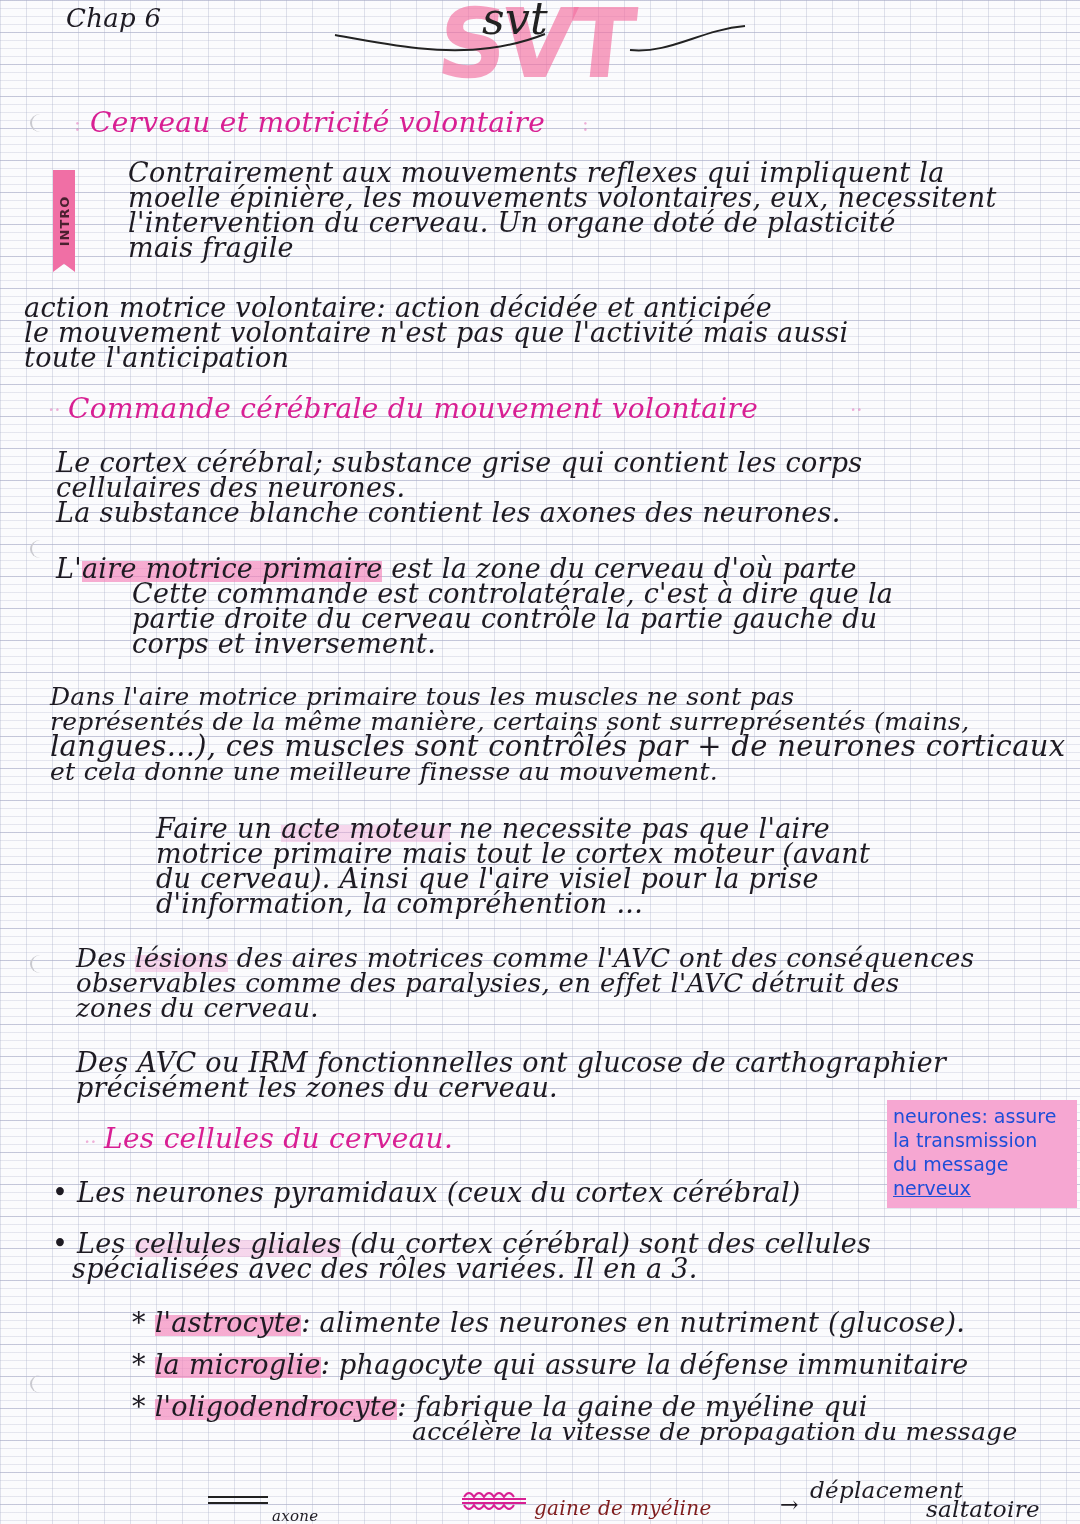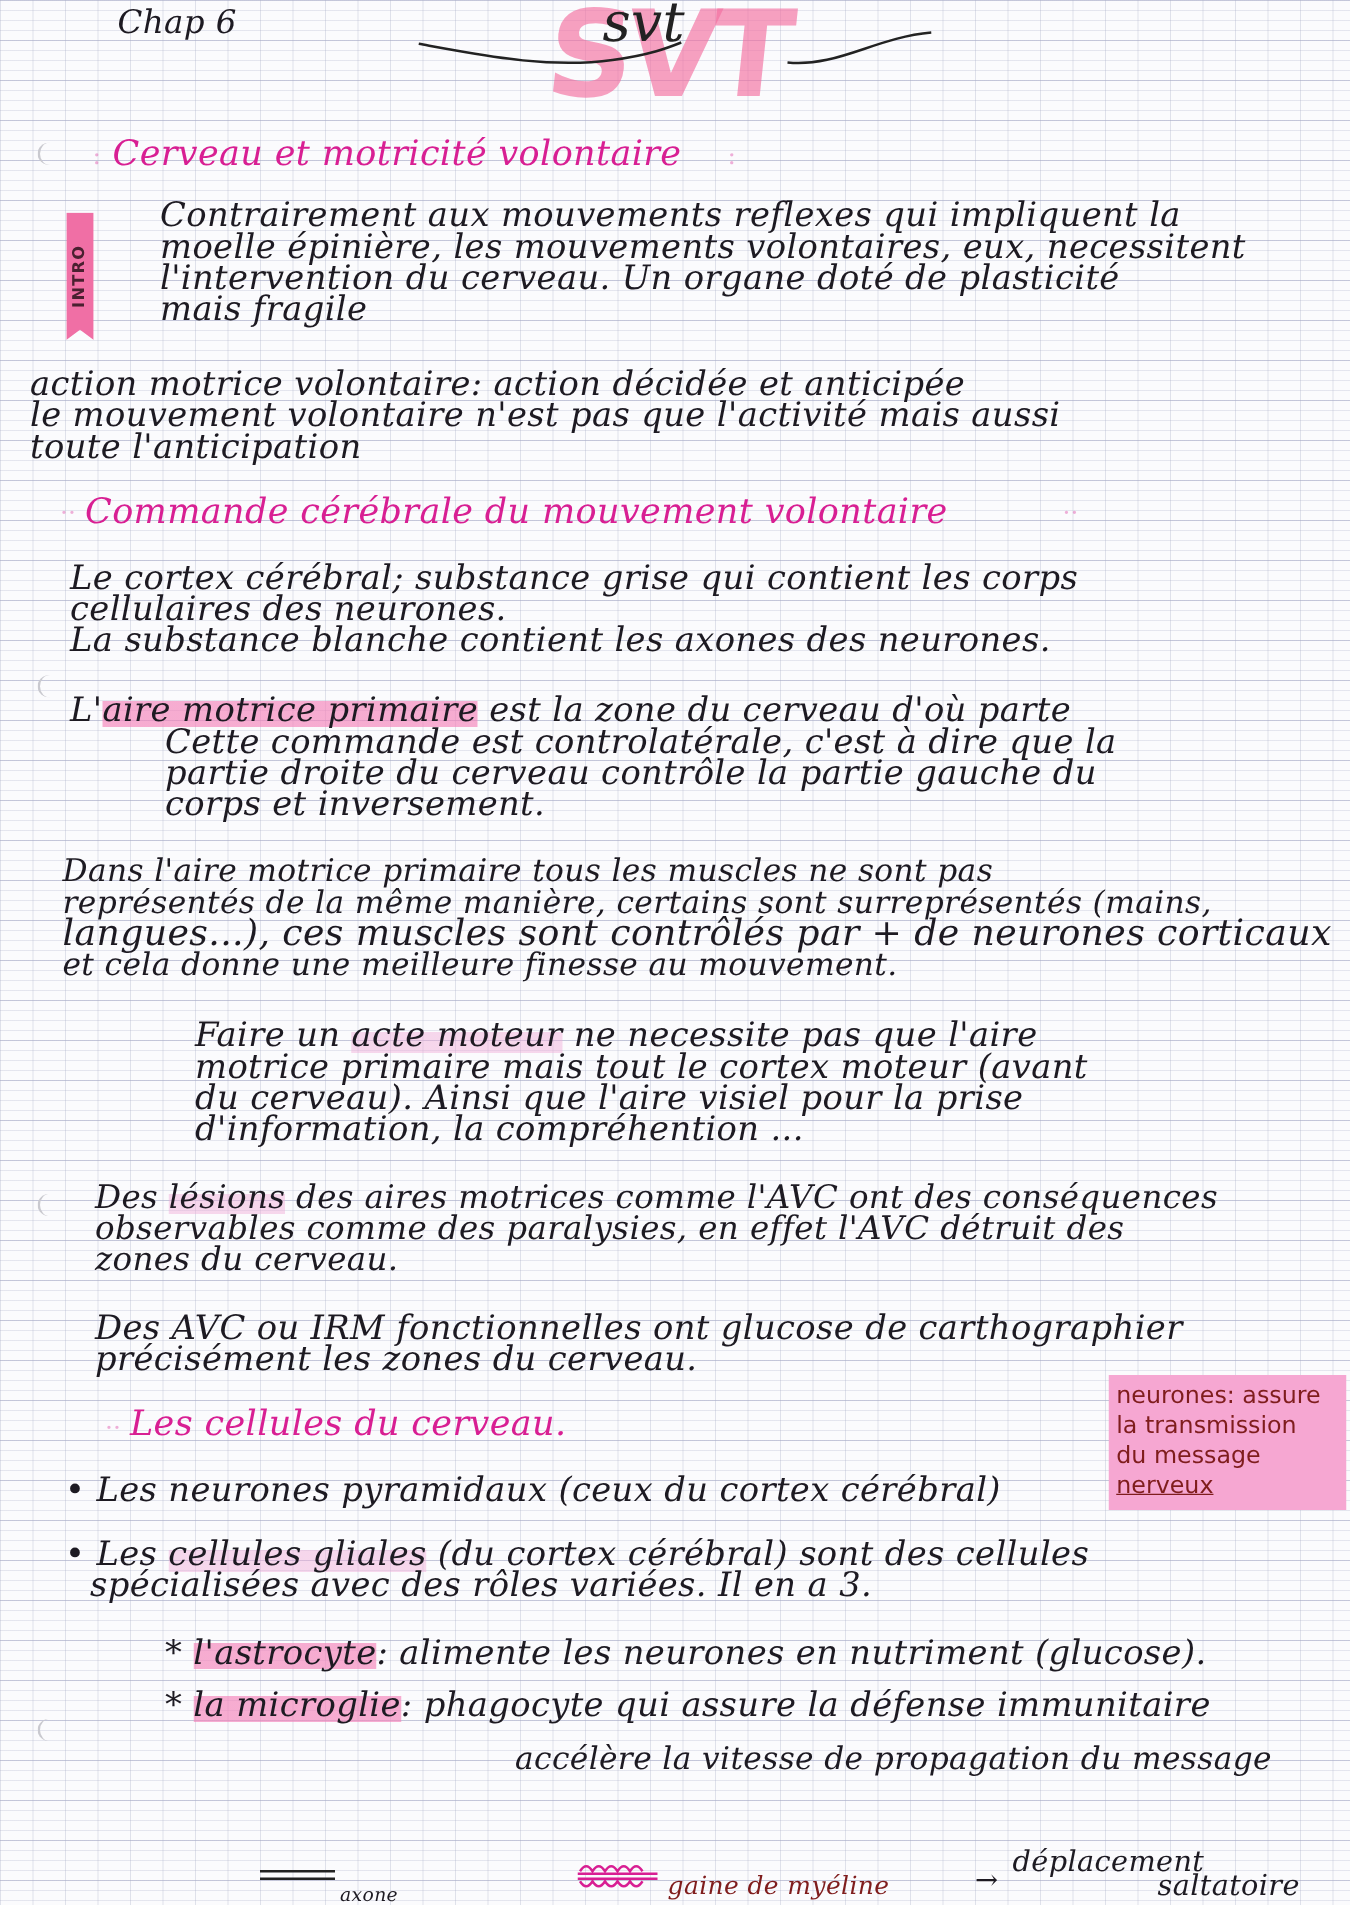--- a/index.html
+++ b/index.html
@@ -12,40 +12,40 @@
       linear-gradient(to bottom, rgba(150,155,190,0.45) 1px, transparent 1px);
     background-size: 26px 100%, 100% 8px, 100% 32px;
     font-family: "DejaVu Serif", serif;
     color:#1d1a22;
   }
   .abs { position:absolute; }
   .hand { font-family:"DejaVu Serif", serif; font-style:italic; font-size:27px; line-height:25px; color:#1d1a22; letter-spacing:0.3px; white-space:nowrap; }
   .pink { color:#7f1d1d; }
   .hl { background: linear-gradient(to bottom, transparent 25%, rgba(244,130,185,0.65) 25%, rgba(244,130,185,0.65) 92%, transparent 92%); }
   .hl-light { background: linear-gradient(to bottom, transparent 40%, rgba(240,170,215,0.45) 40%, rgba(240,170,215,0.45) 95%, transparent 95%); }
-  .title-chap { font-size:26px;margin-left:28px; }
+  .title-chap { font-size:26px; }
   .svt-big {
     font-family:"DejaVu Sans", sans-serif; font-weight:bold; font-size:96px; letter-spacing:-6px;
     color:rgba(242,110,160,0.65); transform:skewX(-6deg);
   }
   .svt-small { font-size:44px; color:#222; }
   .heading { font-size:28px; color:#d81f93; }
   .dots { color:rgba(216,31,147,0.35); font-size:20px; }
   .intro-tag {
     width:22px; height:102px; background:#f06fa5;
     clip-path: polygon(0 0,100% 0,100% 100%,50% 92%,0 100%);
   }
   .intro-tag span {
     position:absolute; left:50%; top:50%;
     transform:translate(-50%,-50%) rotate(-90deg);
     font-family:"DejaVu Sans", sans-serif; font-weight:bold; font-size:13px; color:#4a2030; letter-spacing:1px;
   }
   .sticky {
     background:#f6a7d2; width:190px; height:108px; padding:4px 6px; box-sizing:border-box;
-    font-family:"DejaVu Sans", sans-serif; font-size:19px; line-height:24px; color:#7f1d1d;
+    font-family:"DejaVu Sans", sans-serif; font-size:19px; line-height:24px; color:#1d4ed8;
   }
   .margin-hole { width:18px; height:18px; border-left:2px solid #c9c9cf; border-radius:50%; }
 </style>
 </head>
 <body>
 
 <div class="abs margin-hole" style="left:30px;top:114px"></div>
 <div class="abs margin-hole" style="left:30px;top:540px"></div>
 <div class="abs margin-hole" style="left:30px;top:955px"></div>
 <div class="abs margin-hole" style="left:30px;top:1375px"></div>
@@ -134,20 +134,21 @@
 
 <div class="abs" style="left:52px;top:1180px">
   <div class="hand"><span>• </span><span>Les neurones pyramidaux (ceux du cortex cérébral)</span></div>
   <div class="hand" style="margin-top:26px"><span>• </span><span>Les </span><span class="hl-light">cellules gliales</span><span> (du cortex cérébral) sont des cellules</span></div>
   <div class="hand" style="padding-left:20px">spécialisées avec des rôles variées. Il en a 3.</div>
 </div>
 
 <div class="abs" style="left:132px;top:1310px">
   <div class="hand" style="margin-bottom:17px"><span>* </span><span class="hl">l'astrocyte</span><span>: alimente les neurones en nutriment (glucose).</span></div>
   <div class="hand" style="margin-bottom:17px"><span>* </span><span class="hl">la microglie</span><span>: phagocyte qui assure la défense immunitaire</span></div>
+  <div class="hand"><span>* </span><span class="hl">l'oligodendrocyte</span><span>: fabrique la gaine de myéline qui</span></div>
   <div class="hand" style="padding-left:280px;font-size:25px">accélère la vitesse de propagation du message</div>
 </div>
 
 <svg class="abs" style="left:208px;top:1494px" width="60" height="16">
   <line x1="0" y1="3" x2="60" y2="3" stroke="#222" stroke-width="2"></line>
   <line x1="0" y1="9" x2="60" y2="9" stroke="#222" stroke-width="2"></line>
 </svg>
 <div class="abs hand" style="left:272px;top:1504px;font-size:15px">axone</div>
 
 <svg class="abs" style="left:462px;top:1487px" width="70" height="26">

